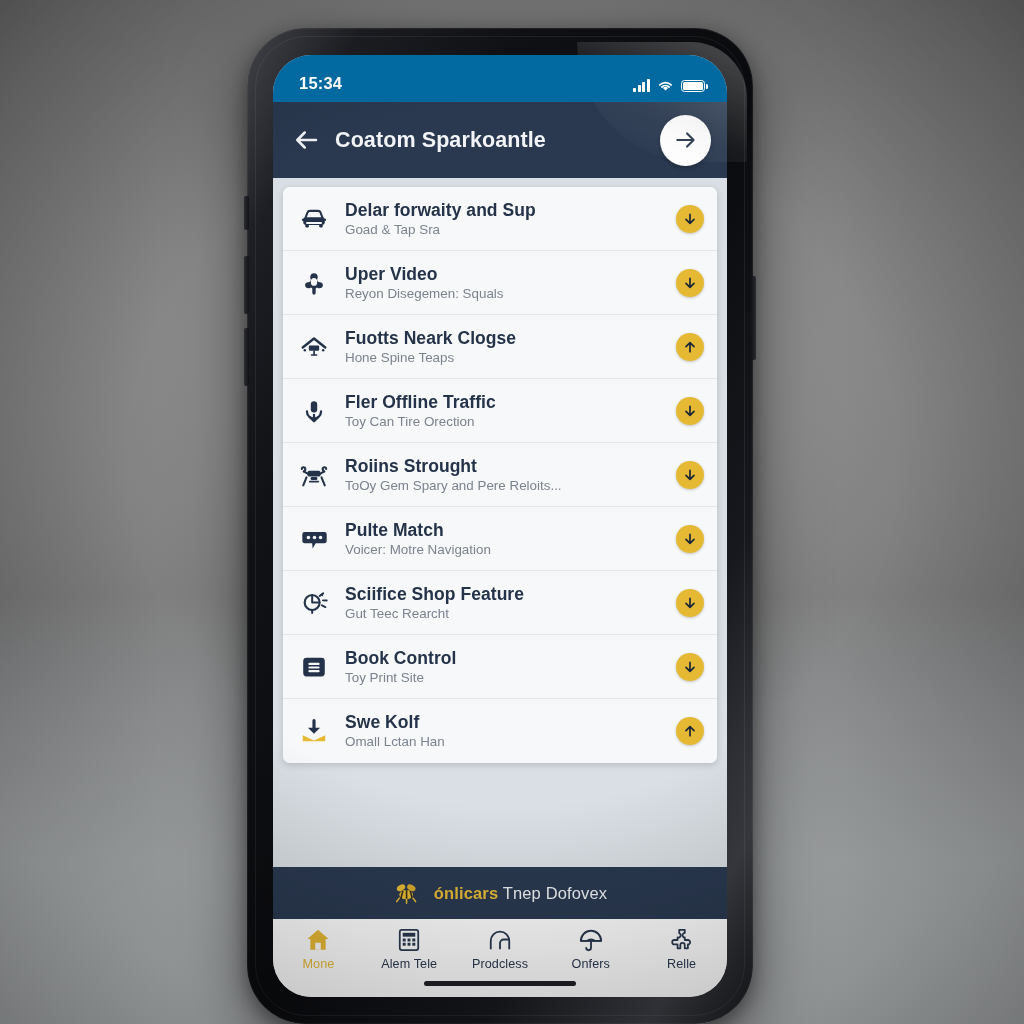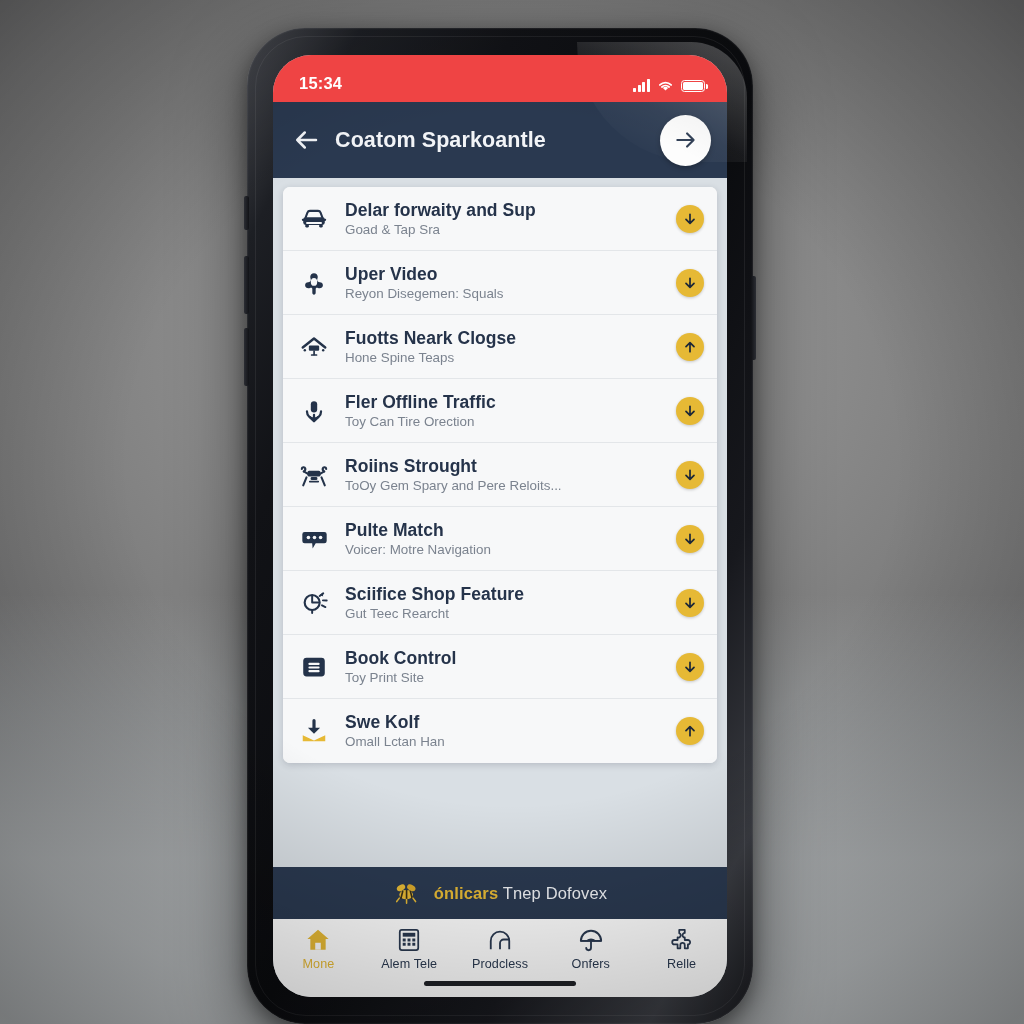--- a/index.html
+++ b/index.html
@@ -104,21 +104,21 @@
   }
   .speaker { width: 62px; height: 6px; border-radius: 3px; background: #1b1d21; }
   .front-cam {
     width: 11px; height: 11px; border-radius: 50%;
     background: radial-gradient(circle at 38% 34%, #2d3a4c 0%, #13161d 58%, #07080a 100%);
     box-shadow: inset 0 0 2px rgba(120,160,210,.55);
   }
 
   
   .statusbar {
-    background: #ef4444;
+    background: #0369a1;
     height: 47px;
     padding: 0 22px 0 26px;
     display: flex;
     align-items: flex-end;
     justify-content: space-between;
     color: #ffffff;
     flex: 0 0 auto;
     position: relative;
     z-index: 45;
   }

